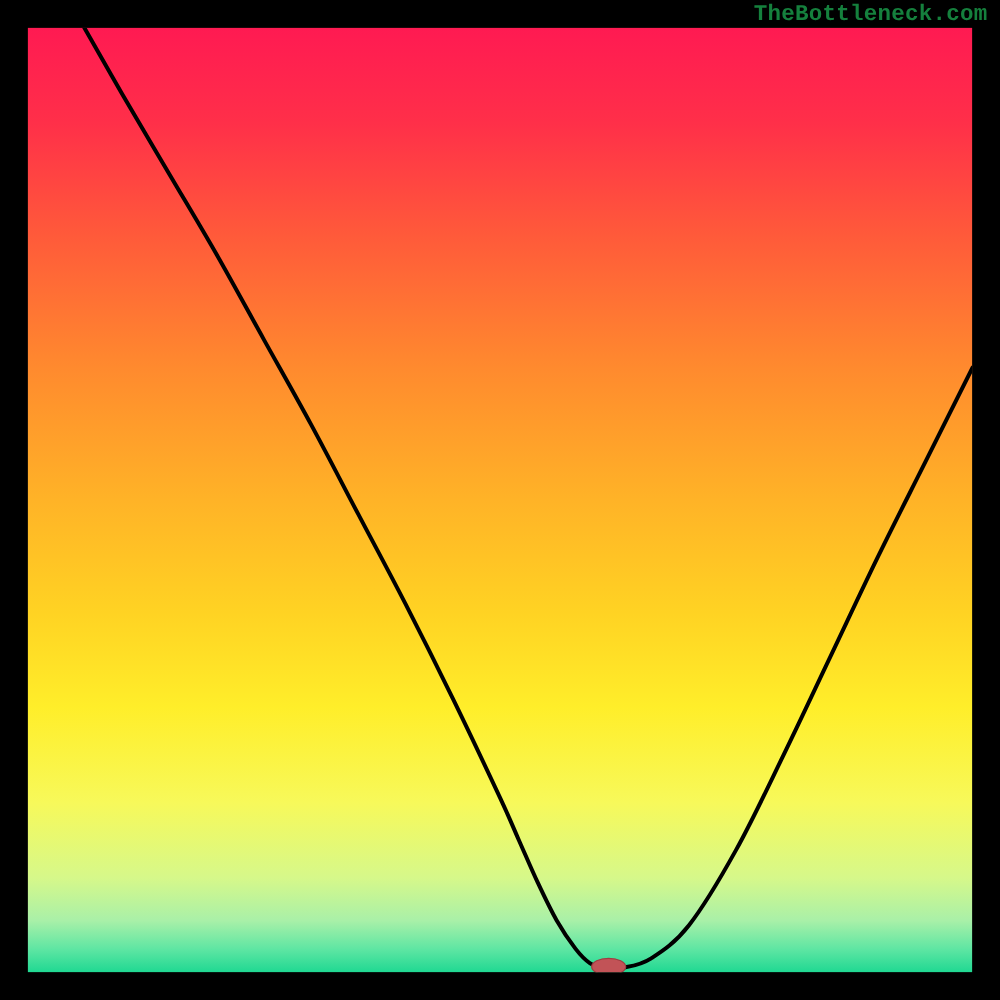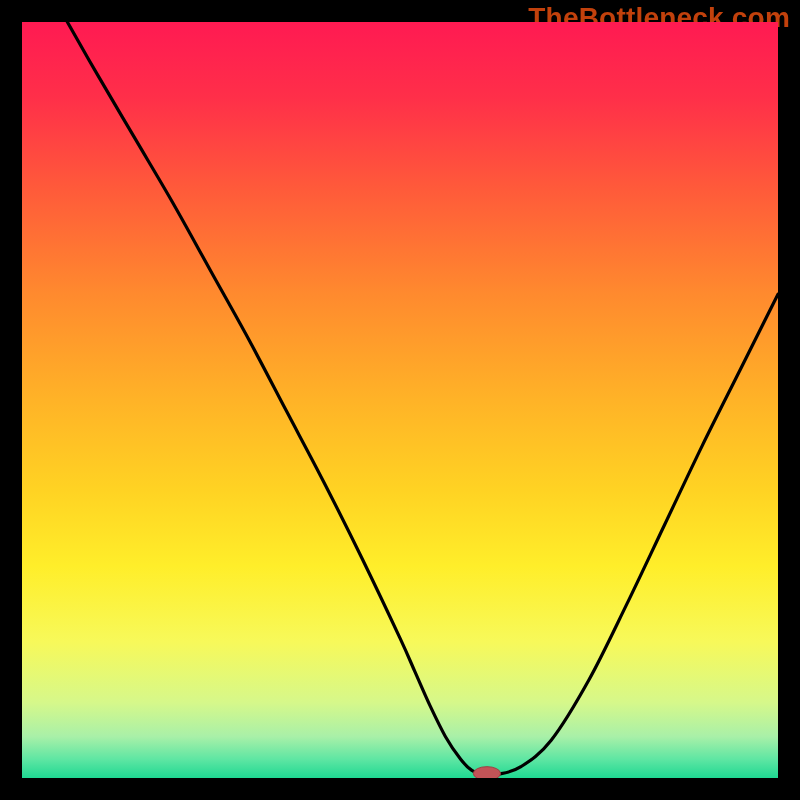--- a/index.html
+++ b/index.html
@@ -23,24 +23,24 @@
     left: 22px;
     top: 22px;
     width: 756px;
     height: 756px;
     overflow: hidden;
   }
   .watermark {
     position: absolute;
     top: 2px;
     right: 10px;
-    font-family: Liberation Sans, sans-serif;
-    font-size: 28px;
+    font-family: Liberation Mono, monospace;
+    font-size: 18px;
     font-weight: 600;
-    color: #c2410c;
+    color: #15803d;
     letter-spacing: 0.2px;
     user-select: none;
   }
   svg { display: block; }
 </style>
 </head>
 <body>
 
 <div class="frame">
 

